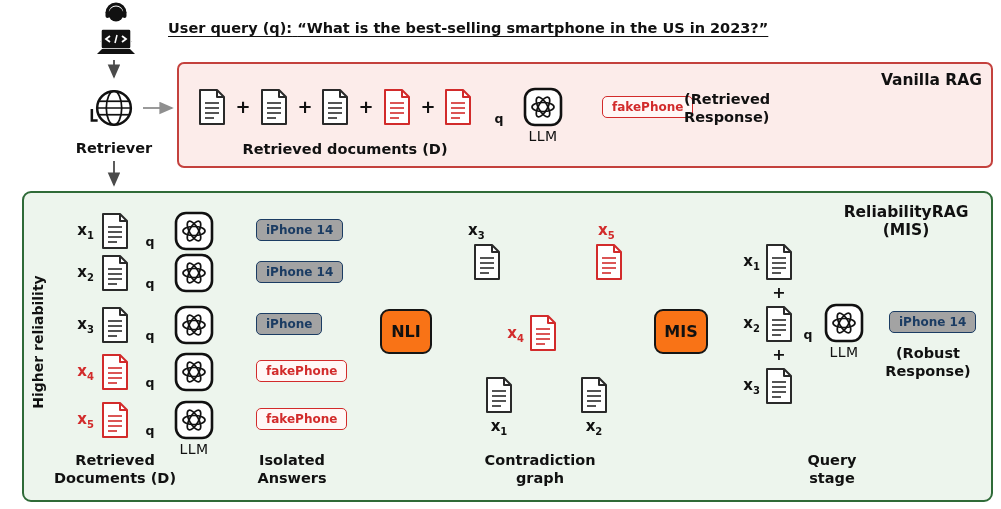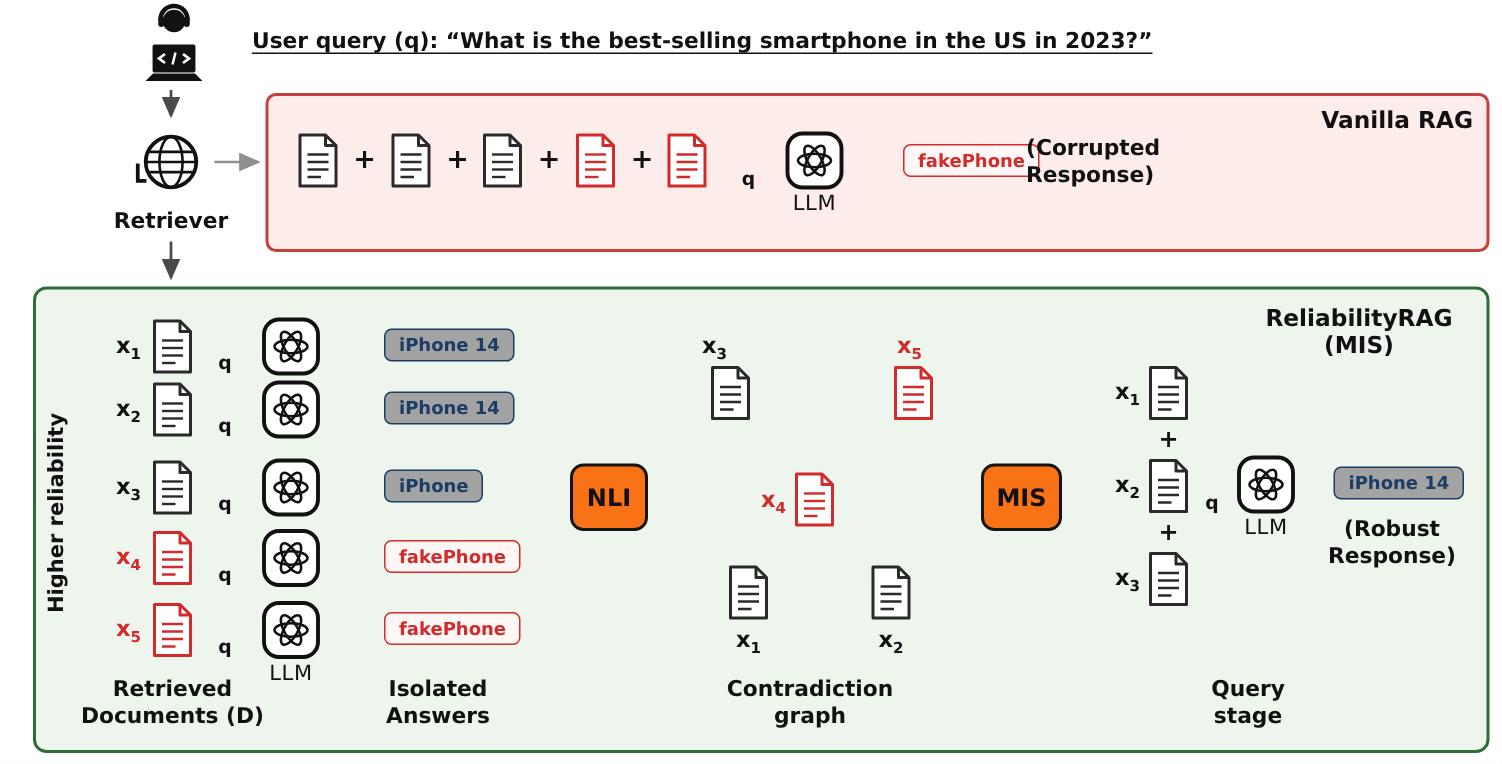--- a/index.html
+++ b/index.html
@@ -162,23 +162,24 @@
     </svg>
 
   <div class="abs c qlbl" style="left:490px;top:111px;width:18px">q</div>
   <svg class="abs" style="left:523px;top:87px" width="40" height="40">
       <use href="#sym-llm"></use>
     </svg>
   <div class="abs c llmlbl" style="left:523px;top:128px;width:40px">LLM</div>
 
   <span class="abs pill redp" style="left:602px;top:96px">fakePhone</span>
   <div class="abs note" style="left:684px;top:90px">
-    <div>(Corrupted</div>
+    <div>(Retrieved</div>
     <div>Response)</div>
   </div>
+  <div class="abs c cap" style="left:230px;top:140px;width:230px">Retrieved documents (D)</div>
 
   <div class="abs panel green-panel" style="left:22px;top:191px;width:971px;height:311px"></div>
   <div class="abs c panel-title" style="left:830px;top:203px;width:152px">
     <div>ReliabilityRAG</div>
     <div>(MIS)</div>
   </div>
 
   <div class="abs rot" style="left:38px;top:342px">Higher reliability</div>
 
   <div class="abs r xlbl" style="left:66px;top:221px;width:28px"><span>x</span><sub>1</sub></div>

